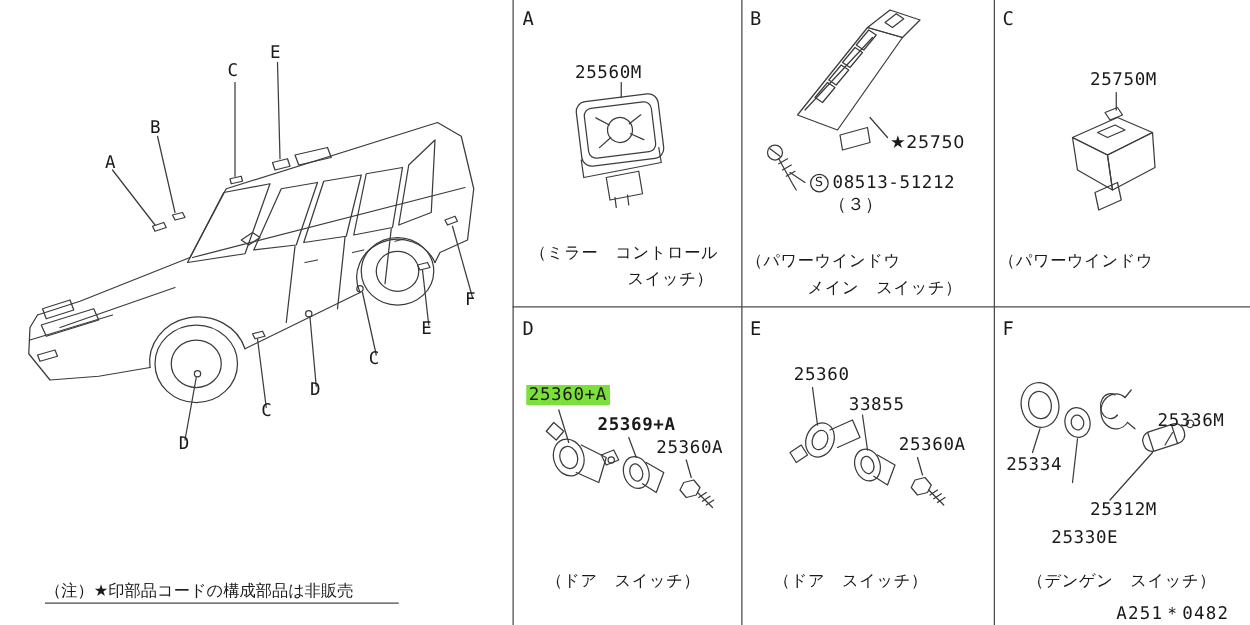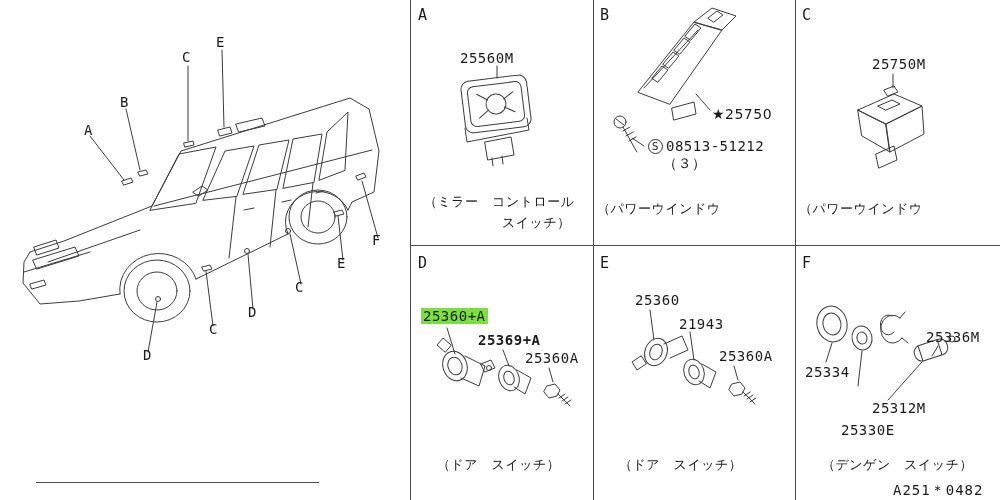--- a/index.html
+++ b/index.html
@@ -95,20 +95,21 @@
   <div class="t callout" style="left:120px;top:94px;">B</div>
   <div class="t callout" style="left:182px;top:49px;">C</div>
   <div class="t callout" style="left:216px;top:34px;">E</div>
   <div class="t callout" style="left:372px;top:232px;">F</div>
   <div class="t callout" style="left:337px;top:255px;">E</div>
   <div class="t callout" style="left:295px;top:279px;">C</div>
   <div class="t callout" style="left:248px;top:304px;">D</div>
   <div class="t callout" style="left:209px;top:321px;">C</div>
   <div class="t callout" style="left:143px;top:347px;">D</div>
 
+  <div class="t note jp" style="left:36px;top:464px;">（注）★印部品コードの構成部品は非販売</div>
   <div class="note-underline" style="left:36px;top:482px;width:283px;height:1px;"></div>
   <div class="t ref" style="left:893px;top:482px;">A251＊0482</div>
 
   <svg style="left:411px;top:0;" width="182" height="245" viewBox="0 0 182 245">
     <path class="ln" d="M 86 66 L 86 78"></path>
     <g transform="rotate(-7 85 104)">
       <rect class="ln" x="52" y="78" width="66" height="52" rx="8"></rect>
       <rect class="ln" x="58" y="84" width="54" height="40" rx="6"></rect>
       <circle class="ln" cx="85" cy="104" r="10"></circle>
       <path class="ln" d="M 67 92 L 77 99 M 103 94 L 93 100 M 67 116 L 77 109 M 103 114 L 93 108"></path>
@@ -140,20 +141,21 @@
     <path class="ln" d="M 29 131 l 7 -4 M 32 136 l 7 -4 M 35 141 l 7 -4"></path>
     <path class="ln" d="M 38 138 L 50 146"></path>
   </svg>
   <div class="t letter" style="left:600px;top:6px;">B</div>
   <div class="t part jp" style="left:712px;top:106px;">★25750</div>
   <div class="t part" style="left:648px;top:138px;">
     <span class="circle-s">S</span><span>08513-51212</span>
   </div>
   <div class="t part jp" style="left:663px;top:155px;">（３）</div>
   <div class="t caption jp" style="left:597px;top:200px;">（パワーウインドウ</div>
+  <div class="t caption jp" style="left:646px;top:221px;">メイン　スイッチ）</div>
 
   <svg style="left:796px;top:0;" width="204" height="245" viewBox="0 0 204 245">
     <path class="ln" d="M 97 74 L 97 88"></path>
     <path class="ln" d="M 88 90 l 10 -4 l 4 6 l -10 4 Z"></path>
     <path class="ln" d="M 62 110 L 98 94 L 126 106 L 90 124 Z"></path>
     <path class="ln" d="M 82 106 l 14 -6 l 8 4 l -14 6 Z"></path>
     <path class="ln" d="M 90 124 L 126 106 L 128 134 L 94 152 Z"></path>
     <path class="ln" d="M 62 110 L 90 124 L 94 152 L 66 136 Z"></path>
     <path class="ln" d="M 80 154 l 18 -8 l 3 14 l -18 8 Z"></path>
   </svg>
@@ -202,21 +204,21 @@
       <ellipse class="ln" cx="100" cy="126" rx="5" ry="7"></ellipse>
     </g>
     <path class="ln" d="M 108 118 L 122 126 L 116 142 L 105 135"></path>
     <path class="ln" d="M 140 120 L 144 134"></path>
     <path class="ln" d="M 138 138 l 8 -2 l 5 6 l -3 6 l -8 2 l -5 -6 Z"></path>
     <path class="ln" d="M 149 146 L 161 158"></path>
     <path class="ln" d="M 150 150 l 6 -4 M 153 153 l 6 -4 M 156 156 l 6 -4"></path>
   </svg>
   <div class="t letter" style="left:600px;top:254px;">E</div>
   <div class="t part" style="left:635px;top:292px;">25360</div>
-  <div class="t part" style="left:679px;top:316px;">21943</div>
+  <div class="t part" style="left:679px;top:316px;">33855</div>
   <div class="t part" style="left:719px;top:348px;">25360A</div>
   <div class="t caption jp" style="left:619px;top:456px;">（ドア　スイッチ）</div>
 
   <svg style="left:796px;top:246px;" width="204" height="254" viewBox="0 0 204 254">
 
     <g transform="rotate(-12 36 78)">
       <ellipse class="ln" cx="36" cy="78" rx="15" ry="18"></ellipse>
       <ellipse class="ln" cx="36" cy="78" rx="9" ry="11"></ellipse>
     </g>
     <path class="ln" d="M 30 116 L 36 97"></path>

